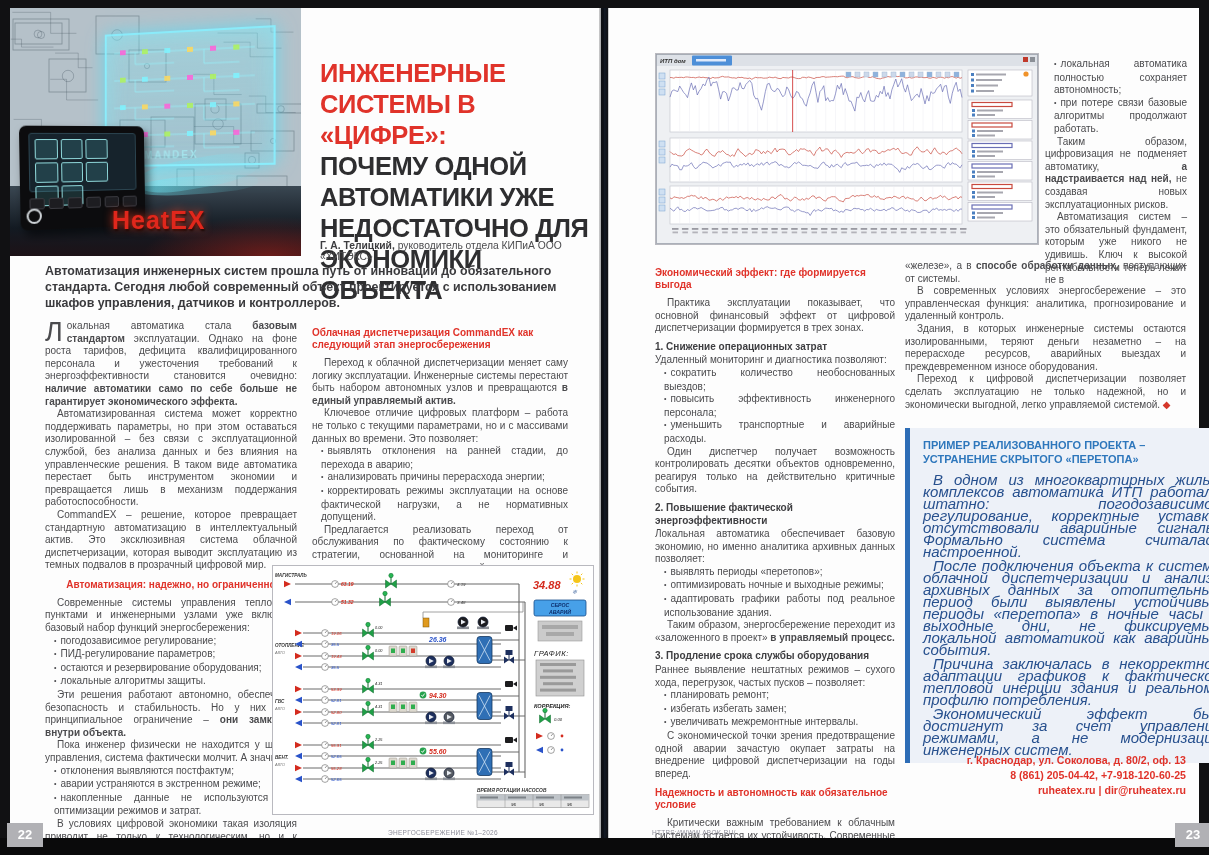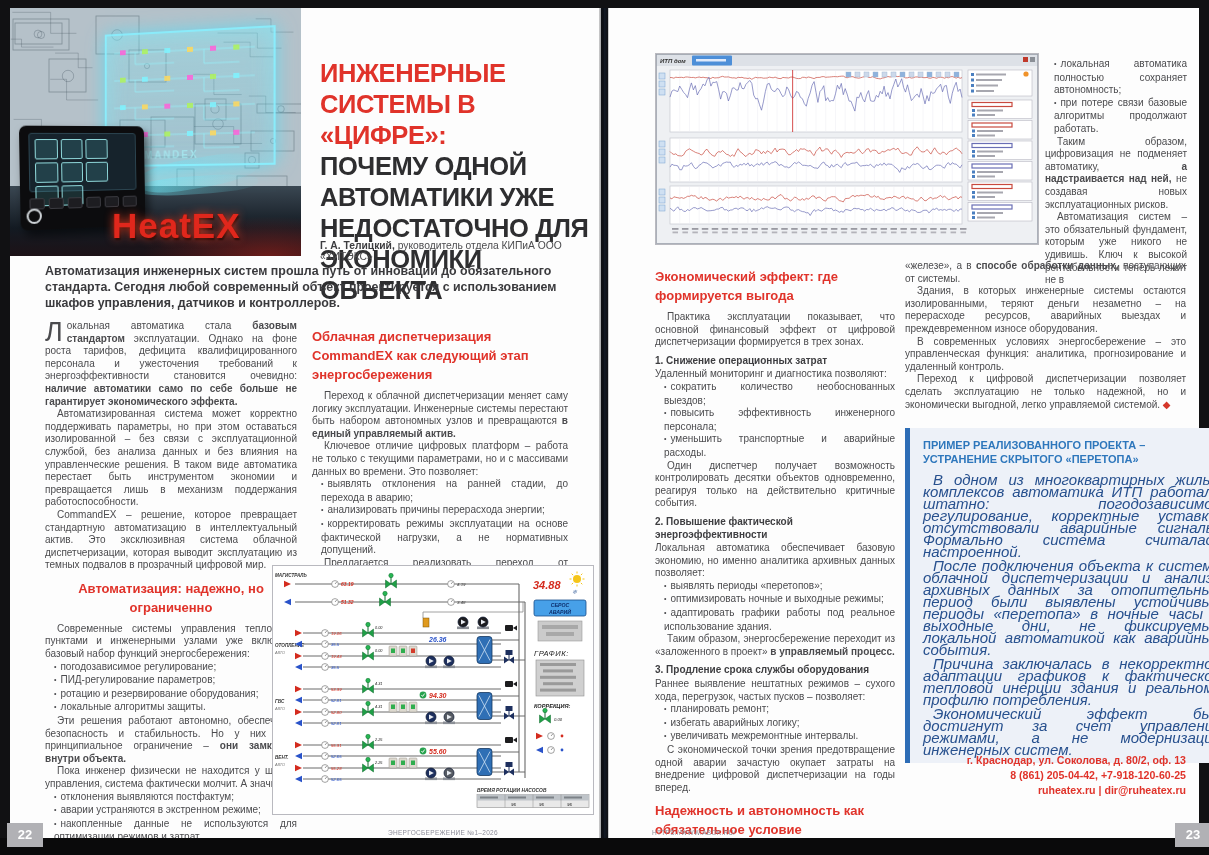--- a/index.html
+++ b/index.html
@@ -33,37 +33,37 @@
   .controller{position:absolute;left:10px;top:118px;width:128px;height:102px;background:#0c0c0e;
     border-radius:7px;transform:perspective(500px) rotateY(13deg) rotateZ(-1deg);
     box-shadow:4px 6px 10px rgba(0,0,0,.55);padding:7px 9px;box-sizing:border-box;}
   .ctrl-screen{width:100%;height:58px;background:#16232c;border:1px solid #2b4450;border-radius:3px;
     display:flex;flex-wrap:wrap;gap:3px;padding:5px;box-sizing:border-box;}
   .ctrl-screen i{display:block;width:21%;height:18px;border:1px solid #8fd8da;border-radius:2px;
     background:rgba(70,150,160,.25);}
   .ctrl-btns{display:flex;gap:4px;margin-top:6px;}
   .ctrl-btns i{display:block;width:14px;height:9px;background:#1d1d21;border:1px solid #3a3a40;border-radius:2px;}
   .ctrl-knob{position:absolute;left:6px;bottom:6px;width:11px;height:11px;border:2px solid #cfd4d8;border-radius:50%;}
-  .heatex-logo{position:absolute;left:102px;top:198px;font-size:35px;font-weight:bold;letter-spacing:1px;
+  .heatex-logo{position:absolute;left:102px;top:198px;font-size:25px;font-weight:bold;letter-spacing:1px;
     color:#e0271c;text-shadow:0 0 10px rgba(255,70,40,.85),1px 2px 2px rgba(0,0,0,.9),0 0 2px #7d0f07;}
 
   
   .title{position:absolute;left:310px;top:50px;width:275px;font-weight:bold;font-size:25.5px;line-height:31px;
     letter-spacing:-.4px;color:#2e2e30;}
   .title .red{color:#e0332a;}
   .author{position:absolute;left:310px;top:232px;width:278px;font-size:10.3px;color:#4c4c4f;}
   .author .b{font-weight:bold;color:#3c3c3f;}
   .lead{position:absolute;left:35px;top:255px;width:547px;font-size:12.4px;line-height:16.2px;
     font-weight:bold;color:#3a3a3d;}
 
   
   .col{position:absolute;font-size:10px;line-height:12.6px;color:#4b4b4e;}
   .para{margin:0;text-indent:12px;text-align:justify;}
   .para.ni{text-indent:0;}
-  .h-red{color:#e0332a;font-weight:bold;font-size:13px;line-height:19px;margin:7px 0 6px;}
+  .h-red{color:#e0332a;font-weight:bold;font-size:10px;line-height:12px;margin:7px 0 6px;}
   .ctr{text-align:center;}
   .h-bold{font-weight:bold;color:#3e3e41;margin:6px 0 1px;}
   .bullet{padding-left:9px;text-align:justify;}
   .bullet::before{content:"•";font-size:7px;margin-right:4px;position:relative;top:-1px;}
   .b{font-weight:bold;}
   .rd{color:#d5372b;}
   .dropcap{float:left;font-size:27px;line-height:23px;padding:1px 4px 0 0;color:#4b4b4e;}
 
   
   .shot{position:absolute;background:#fff;border:1px solid #b9b9bf;box-sizing:border-box;font-style:italic;}
@@ -201,21 +201,21 @@
   <div class="lead">Автоматизация инженерных систем прошла путь от инновации до обязательного стандарта. Сегодня любой современный объект проектируется с использованием шкафов управления, датчиков и контроллеров.</div>
 
   <div class="col" style="left:35px;top:312px;width:252px;">
       <p class="para ni"><span class="dropcap">Л</span><span>окальная автоматика стала </span><span class="b">базовым стандартом</span><span> эксплуатации. Однако на фоне роста тарифов, дефицита квалифицированного персонала и ужесточения требований к энергоэффективности становится очевидно: </span><span class="b">наличие автоматики само по себе больше не гарантирует экономического эффекта.</span></p>
       <p class="para"><span>Автоматизированная система может корректно поддерживать параметры, но при этом оставаться изолированной – без связи с эксплуатационной службой, без анализа данных и без влияния на управленческие решения. В таком виде автоматика перестает быть инструментом экономии и превращается лишь в механизм поддержания работоспособности.</span></p>
       <p class="para"><span>CommandEX – решение, которое превращает стандартную автоматизацию в интеллектуальный актив. Это эксклюзивная система облачной диспетчеризации, которая выводит эксплуатацию из темных подвалов в прозрачный цифровой мир.</span></p>
       <div class="h-red ctr"><span>Автоматизация: надежно, но ограниченно</span></div>
       <p class="para"><span>Современные системы управления тепловыми пунктами и инженерными узлами уже включают базовый набор функций энергосбережения:</span></p>
       <div class="bullet"><span>погодозависимое регулирование;</span></div>
       <div class="bullet"><span>ПИД-регулирование параметров;</span></div>
-      <div class="bullet"><span>ротацию и резервирование оборудования;</span></div>
+      <div class="bullet"><span>остаются и резервирование оборудования;</span></div>
       <div class="bullet"><span>локальные алгоритмы защиты.</span></div>
       <p class="para"><span>Эти решения работают автономно, обеспечивая безопасность и стабильность. Но у них есть принципиальное ограничение – </span><span class="b">они замкнуты внутри объекта.</span></p>
       <p class="para"><span>Пока инженер физически не находится у шкафа управления, система фактически молчит. А значит:</span></p>
       <div class="bullet"><span>отклонения выявляются постфактум;</span></div>
       <div class="bullet"><span>аварии устраняются в экстренном режиме;</span></div>
       <div class="bullet"><span>накопленные данные не используются для оптимизации режимов и затрат.</span></div>
       <p class="para"><span>В условиях цифровой экономики такая изоляция приводит не только к технологическим, но и к финансовым потерям.</span></p>
     </div>
   <div class="col" style="left:302px;top:312px;width:256px;">
       <div class="h-red"><span>Облачная диспетчеризация CommandEX как следующий этап энергосбережения</span></div>
@@ -741,30 +741,30 @@
       <p class="para"><span>Один диспетчер получает возможность контролировать десятки объектов одновременно, реагируя только на действительно критичные события.</span></p>
       <div class="h-bold"><span>2. Повышение фактической энергоэффективности</span></div>
       <p class="para ni"><span>Локальная автоматика обеспечивает базовую экономию, но именно аналитика архивных данных позволяет:</span></p>
       <div class="bullet"><span>выявлять периоды «перетопов»;</span></div>
       <div class="bullet"><span>оптимизировать ночные и выходные режимы;</span></div>
       <div class="bullet"><span>адаптировать графики работы под реальное использование здания.</span></div>
       <p class="para"><span>Таким образом, энергосбережение переходит из «заложенного в проект» </span><span class="b">в управляемый процесс.</span></p>
       <div class="h-bold"><span>3. Продление срока службы оборудования</span></div>
       <p class="para ni"><span>Раннее выявление нештатных режимов – сухого хода, перегрузок, частых пусков – позволяет:</span></p>
       <div class="bullet"><span>планировать ремонт;</span></div>
-      <div class="bullet"><span>избегать аварийных логику;</span></div>
+      <div class="bullet"><span>избегать избегать замен;</span></div>
       <div class="bullet"><span>увеличивать межремонтные интервалы.</span></div>
       <p class="para"><span>С экономической точки зрения предотвращение одной аварии зачастую окупает затраты на внедрение цифровой диспетчеризации на годы вперед.</span></p>
       <div class="h-red"><span>Надежность и автономность как обязательное условие</span></div>
       <p class="para"><span>Критически важным требованием к облачным системам остается их устойчивость. Современные архитектуры строятся по следующим принципам:</span></p>
     </div>
   <div class="col" style="left:297px;top:252px;width:281px;">
       <p class="para ni"><span>«железе», а в </span><span class="b">способе обработки данных,</span><span> поступающих от системы.</span></p>
+      <p class="para"><span>В современных условиях энергосбережение – это управленческая функция: аналитика, прогнозирование и удаленный контроль.</span></p>
       <p class="para"><span>Здания, в которых инженерные системы остаются изолированными, теряют деньги незаметно – на перерасходе ресурсов, аварийных выездах и преждевременном износе оборудования.</span></p>
-      <p class="para"><span>В современных условиях энергосбережение – это управленческая функция: аналитика, прогнозирование и удаленный контроль.</span></p>
       <p class="para"><span>Переход к цифровой диспетчеризации позволяет сделать эксплуатацию не только надежной, но и экономически выгодной, легко управляемой системой. </span><span class="rd">◆</span></p>
     </div>
 
   <div class="bluebox">
     <div class="bb-title">
       <div>ПРИМЕР РЕАЛИЗОВАННОГО ПРОЕКТА –</div>
       <div>УСТРАНЕНИЕ СКРЫТОГО «ПЕРЕТОПА»</div>
     </div>
     <div id="bluebox-paras">
         <p>В одном из многоквартирных жилых комплексов автоматика ИТП работала штатно: погодозависимое регулирование, корректные уставки, отсутствовали аварийные сигналы. Формально система считалась настроенной.</p>

